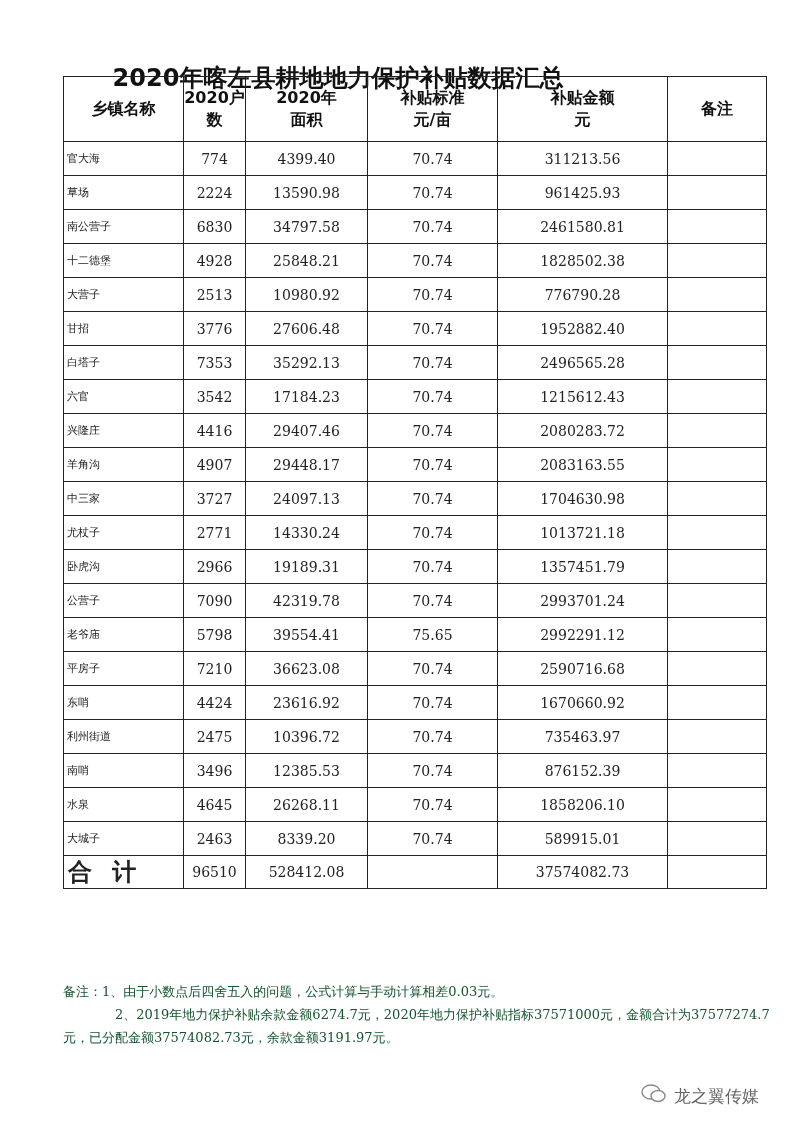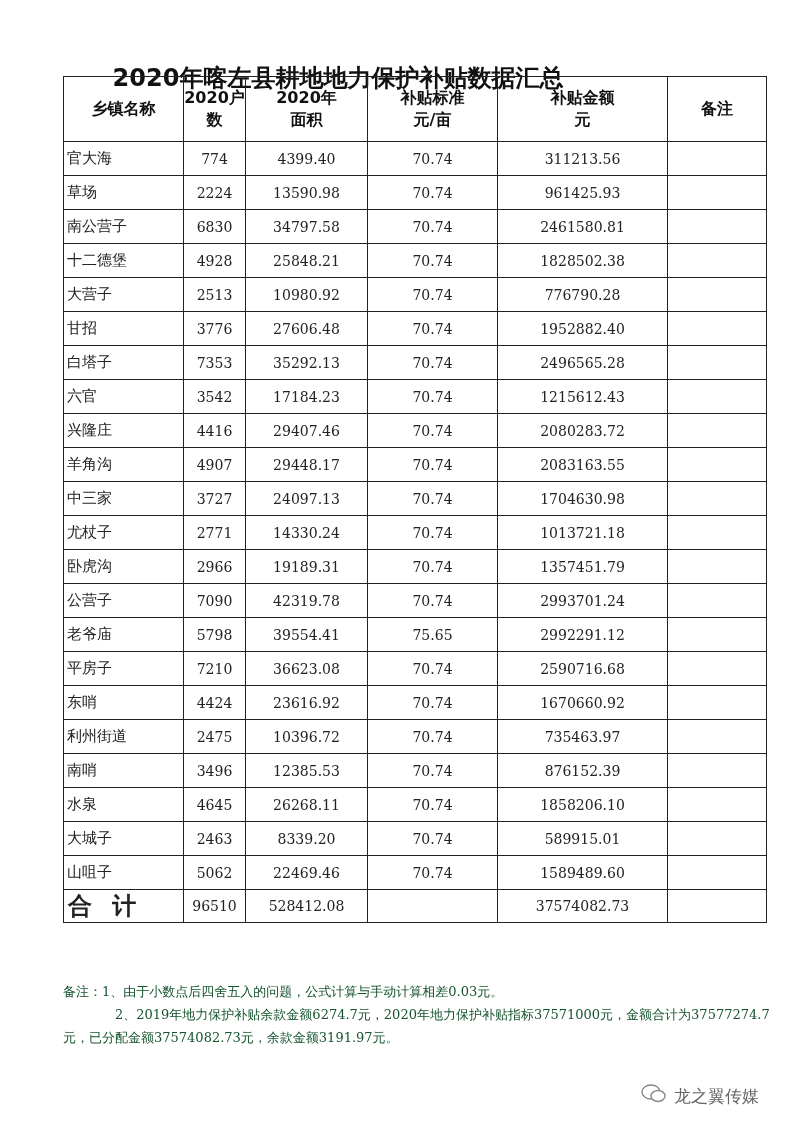--- a/index.html
+++ b/index.html
@@ -15,21 +15,21 @@
       border-collapse: collapse; table-layout: fixed;
     }
     table.sheet th, table.sheet td { border: 1.5px solid #222; padding: 0; }
     table.sheet th {
       height: 64px; font-family: "DejaVu Sans", sans-serif; font-weight: bold; font-size: 16px;
       text-align: center; line-height: 22px; color: #111;
     }
     table.sheet td {
       height: 33px; font-family: "DejaVu Serif", serif; font-size: 14px; text-align: center; color: #222;
     }
-    table.sheet td.name { text-align: left; padding-left: 3px; font-size: 15px; }
+    table.sheet td.name { text-align: left; padding-left: 3px; font-size: 11px; }
     tr.total td { height: 31px; }
     tr.total td.name { font-family: "DejaVu Sans", sans-serif; font-weight: bold; font-size: 24px; letter-spacing: 6px; padding-left: 4px; }
     .notes {
       position: absolute; left: 63px; top: 980px; width: 710px;
       font-family: "DejaVu Serif", serif; font-size: 13px; line-height: 23px; color: #14532d;
     }
     .notes p { margin: 0; }
     .notes .indent { text-indent: 52px; }
     .watermark {
       position: absolute; left: 640px; top: 1083px; display: flex; align-items: center; gap: 6px;
@@ -223,28 +223,20 @@
         <td></td>
       </tr>
       <tr>
         <td class="name">大城子</td>
         <td>2463</td>
         <td>8339.20</td>
         <td>70.74</td>
         <td>589915.01</td>
         <td></td>
       </tr>
-      <tr>
-        <td class="name">山咀子</td>
-        <td>5062</td>
-        <td>22469.46</td>
-        <td>70.74</td>
-        <td>1589489.60</td>
-        <td></td>
-      </tr>
     </tbody>
   <tfoot>
     <tr class="total">
       <td class="name">合 计</td>
       <td>96510</td>
       <td>528412.08</td>
       <td></td>
       <td>37574082.73</td>
       <td></td>
     </tr>

